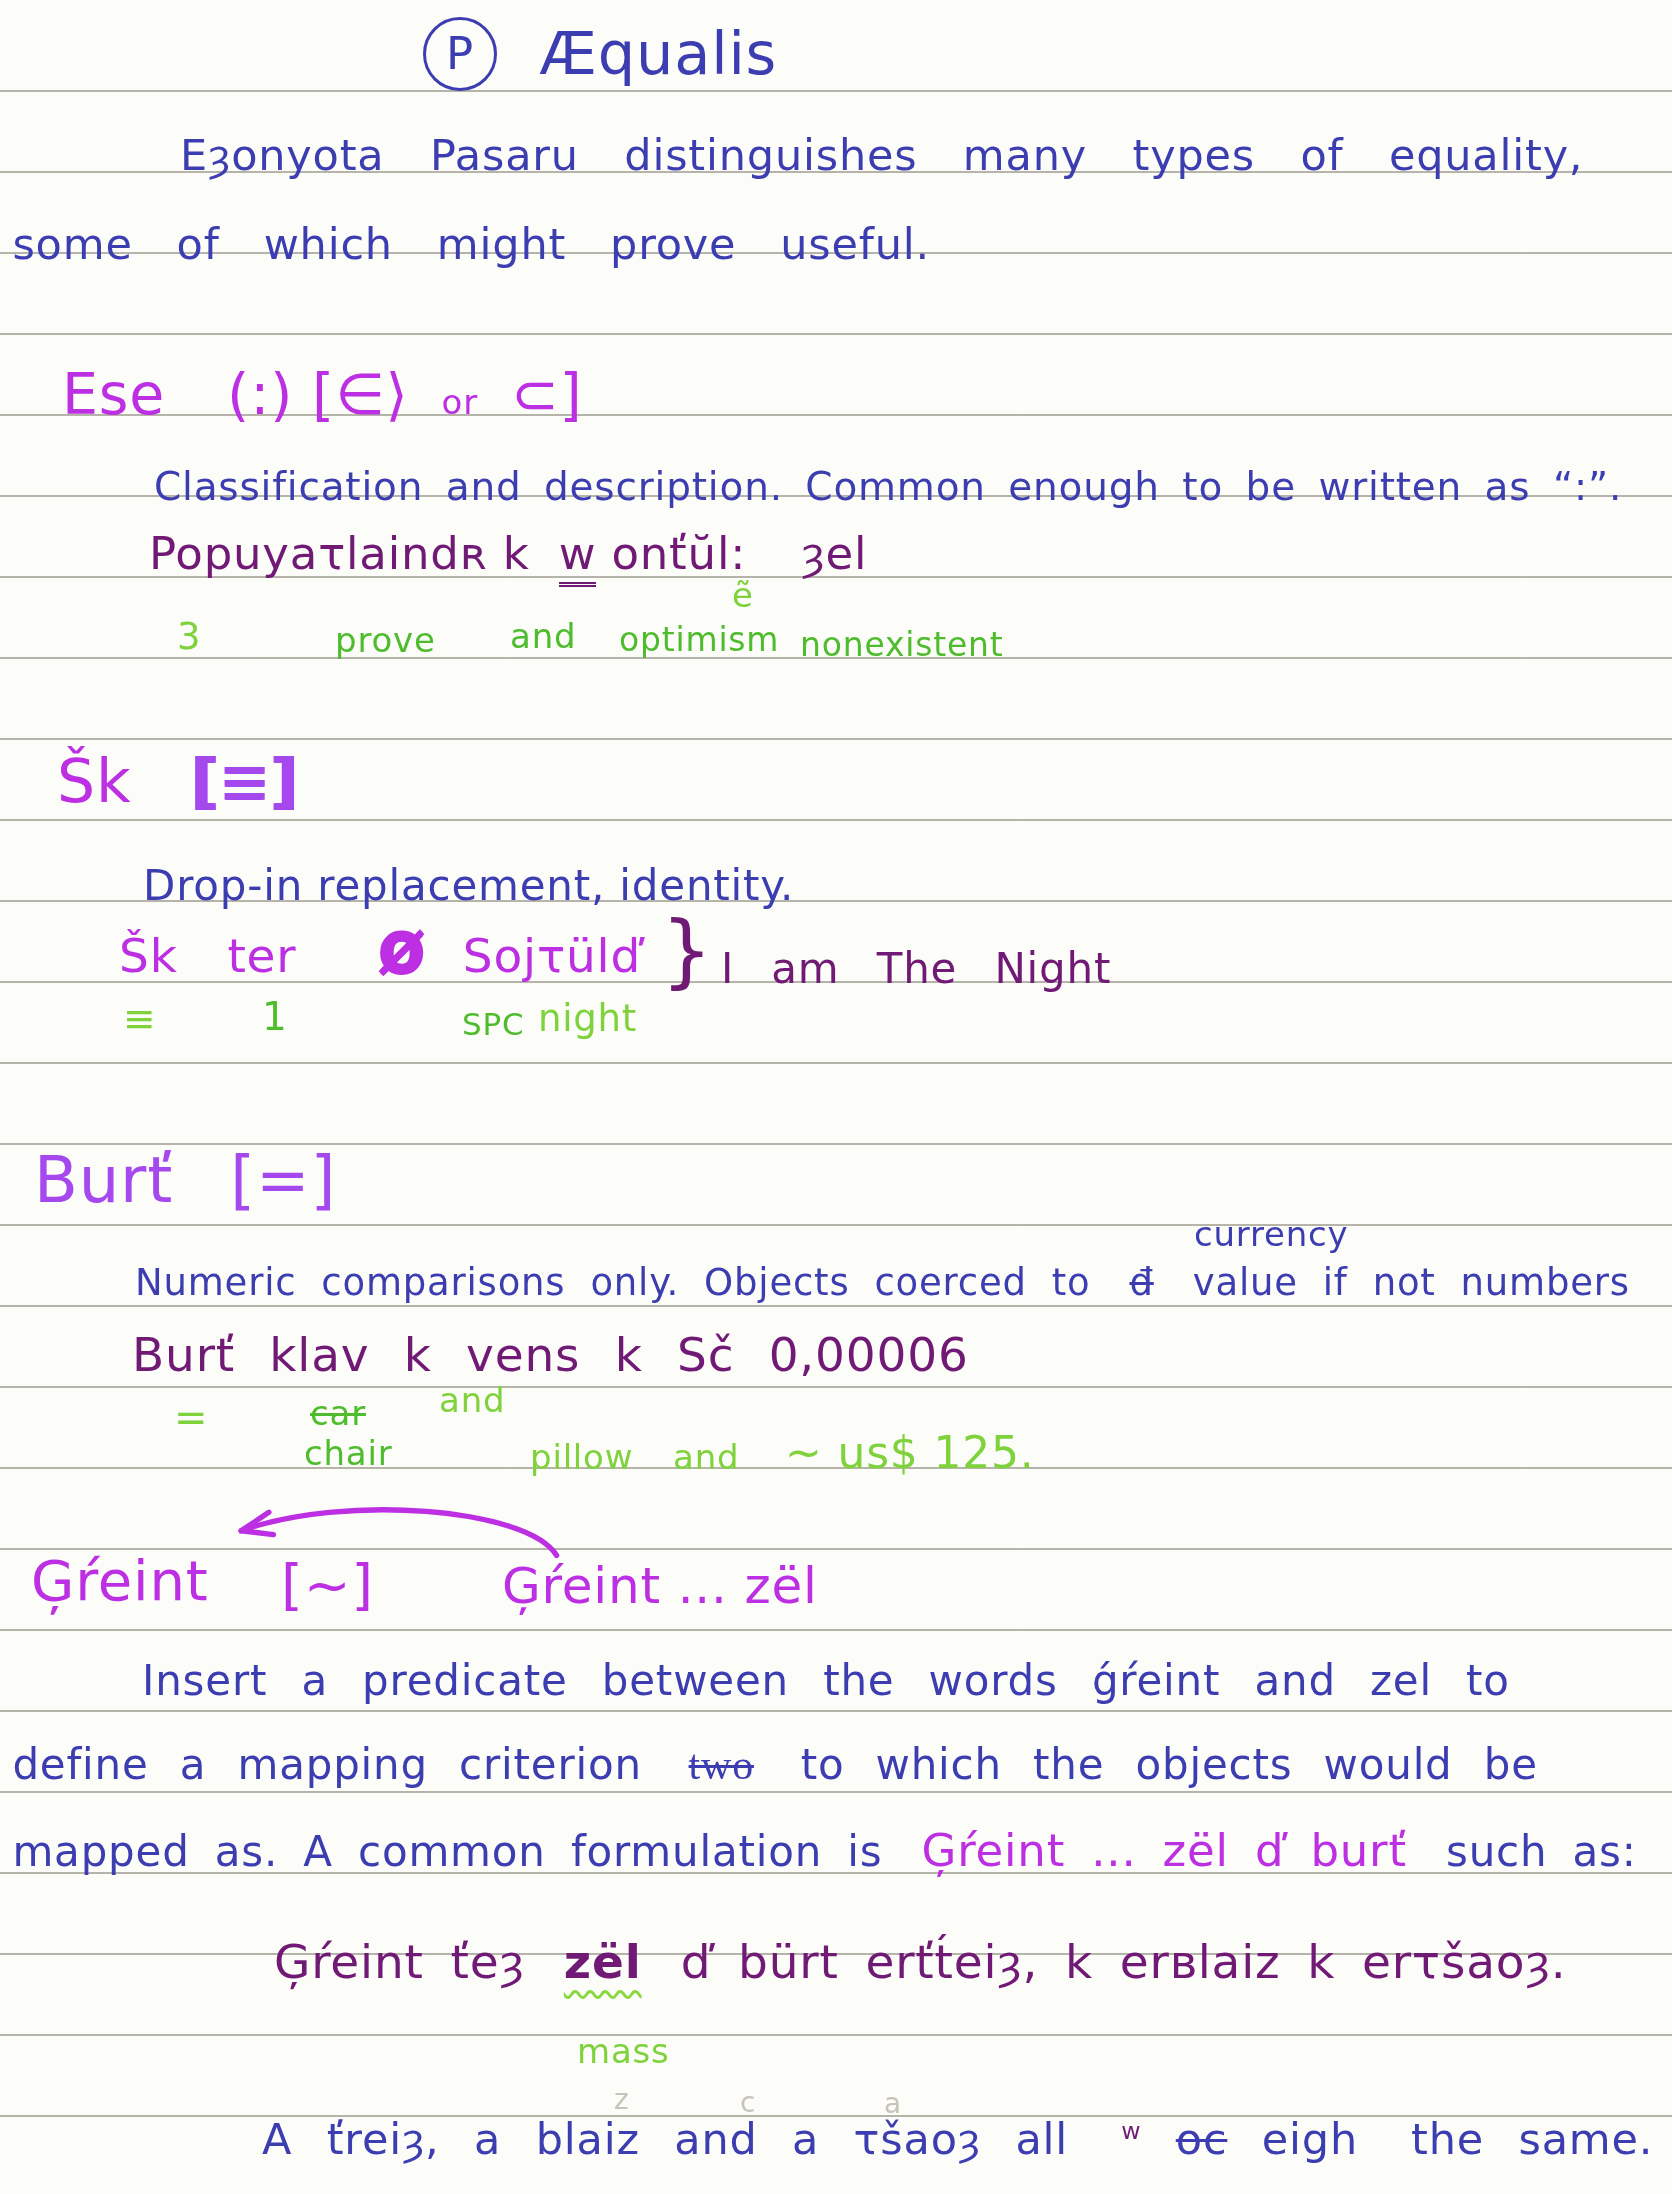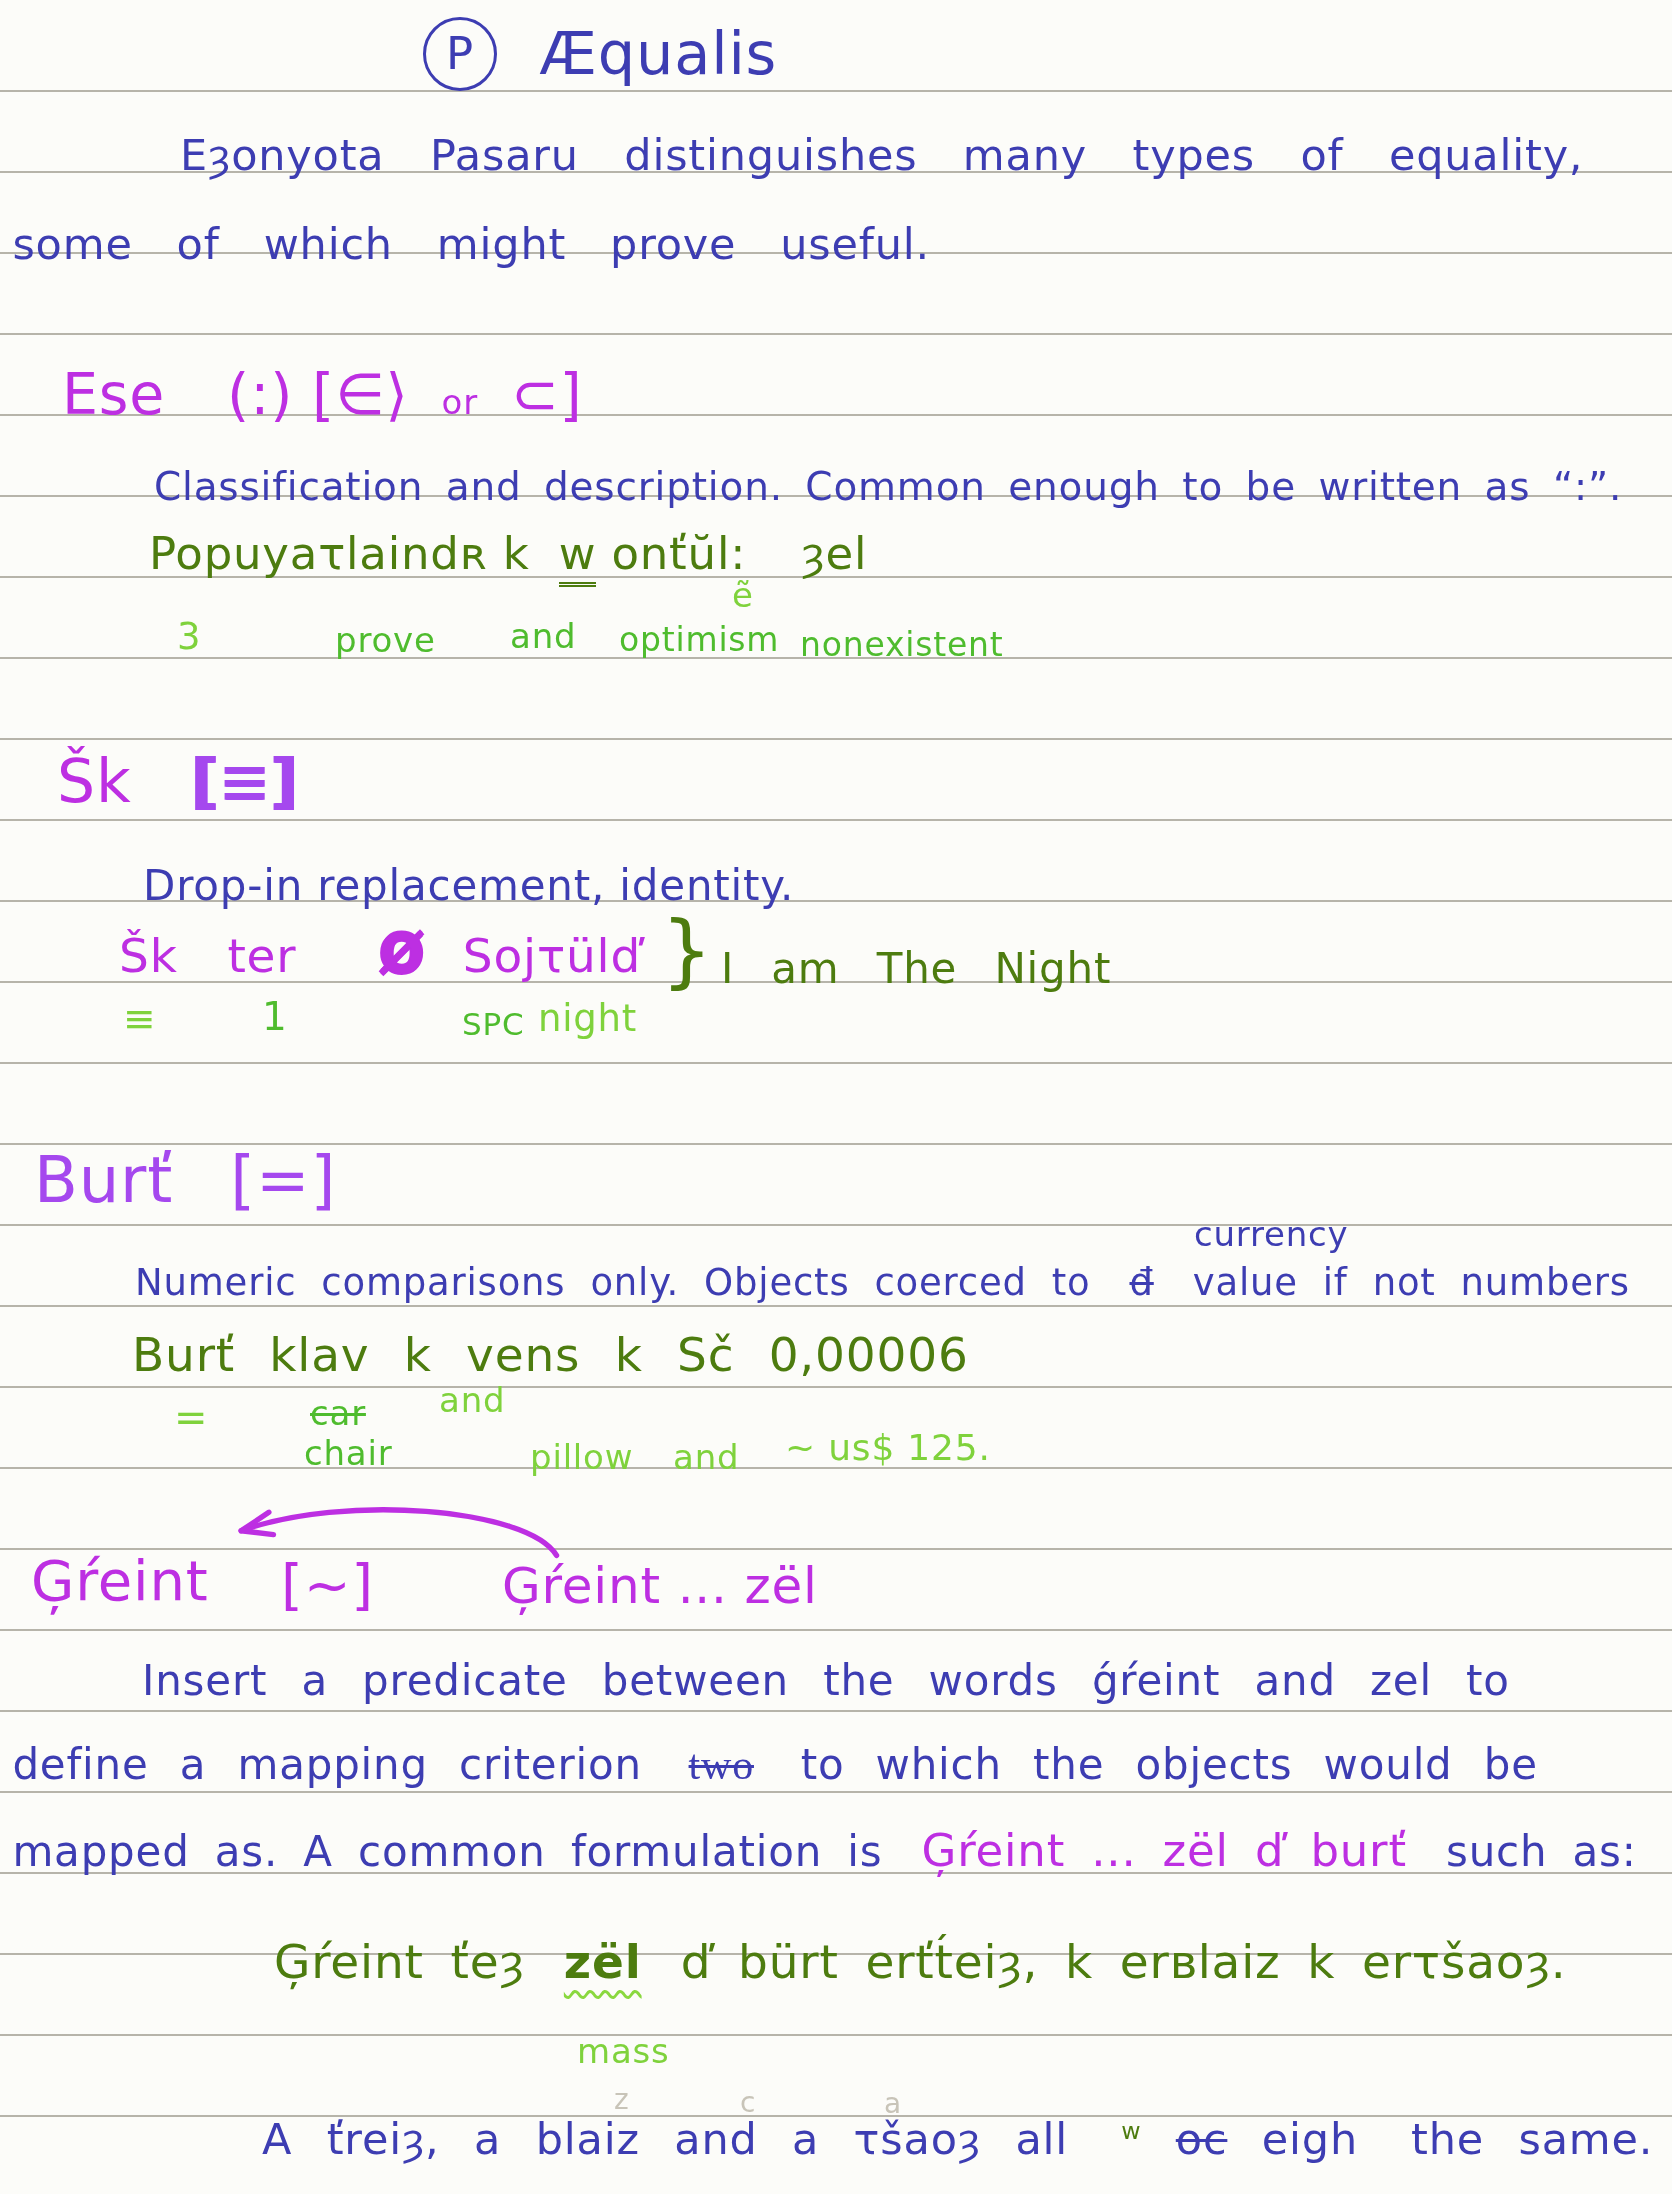--- a/index.html
+++ b/index.html
@@ -14,21 +14,21 @@
   
   #paper::before{
     content:"";
     position:absolute;left:0;top:90px;right:0;bottom:0;
     background:repeating-linear-gradient(to bottom,
       rgba(125,121,105,0.55) 0 1.6px, transparent 1.6px 81px);
     pointer-events:none;
   }
   .hand{position:absolute;white-space:nowrap;letter-spacing:0.8px;}
   .blue{color:#3d3db2}
-  .teal{color:#4d7c0f}
+  .teal{color:#701a75}
   .magenta{color:#bd2fe2}
   .purple{color:#a548ee}
   .green{color:#4fbc2e}
   .lime{color:#7fd23c}
   .pencil{color:#c8c4b8}
   .struck{text-decoration:line-through;text-decoration-thickness:3.1px;}
   .dbl-underline{border-bottom:5.4px double currentColor;padding-bottom:2.3px;}
   .wavy{
     text-decoration-line:underline;
     text-decoration-style:wavy;
@@ -108,21 +108,21 @@
     <span class="struck" style="margin:0 14px;">đ</span>
     <span>value if not numbers</span>
   </div>
   <div class="hand teal" style="left:132px;top:1327px;font-size:47px;word-spacing:18.6px;">Burť klav k vens k Sč 0,00006</div>
   <div class="hand lime" style="left:174px;top:1394px;font-size:40px;">=</div>
   <div class="hand green struck" style="left:310px;top:1393px;font-size:34px;">car</div>
   <div class="hand lime" style="left:439px;top:1380px;font-size:34px;">and</div>
   <div class="hand green" style="left:304px;top:1433px;font-size:34px;">chair</div>
   <div class="hand lime" style="left:530px;top:1437px;font-size:34px;">pillow</div>
   <div class="hand lime" style="left:673px;top:1437px;font-size:34px;">and</div>
-  <div class="hand lime" style="left:785px;top:1427px;font-size:36px;">~ us$ 125.</div>
+  <div class="hand lime" style="left:785px;top:1427px;font-size:44px;">~ us$ 125.</div>
 
   <div class="hand magenta" style="left:31px;top:1548px;font-size:56px;">Ģŕeint</div>
   <svg style="position:absolute;left:226px;top:1500px;" width="338" height="60" viewBox="0 0 436 78">
     <path d="M428,72 C390,10 150,-8 18,40" stroke="#bd2fe2" stroke-width="7" fill="none" stroke-linecap="round"></path>
     <path d="M18,40 l36,-24 M18,40 l42,5" stroke="#bd2fe2" stroke-width="7" fill="none" stroke-linecap="round"></path>
   </svg>
   <div class="hand magenta" style="left:281px;top:1552px;font-size:56px;">[~]</div>
   <div class="hand magenta" style="left:502px;top:1557px;font-size:50px;">Ģŕeint ... zël</div>
 
   <div class="hand blue" style="left:142px;top:1656px;font-size:42px;word-spacing:20px;">Insert a predicate between the words ǵŕeint and zel to</div>

